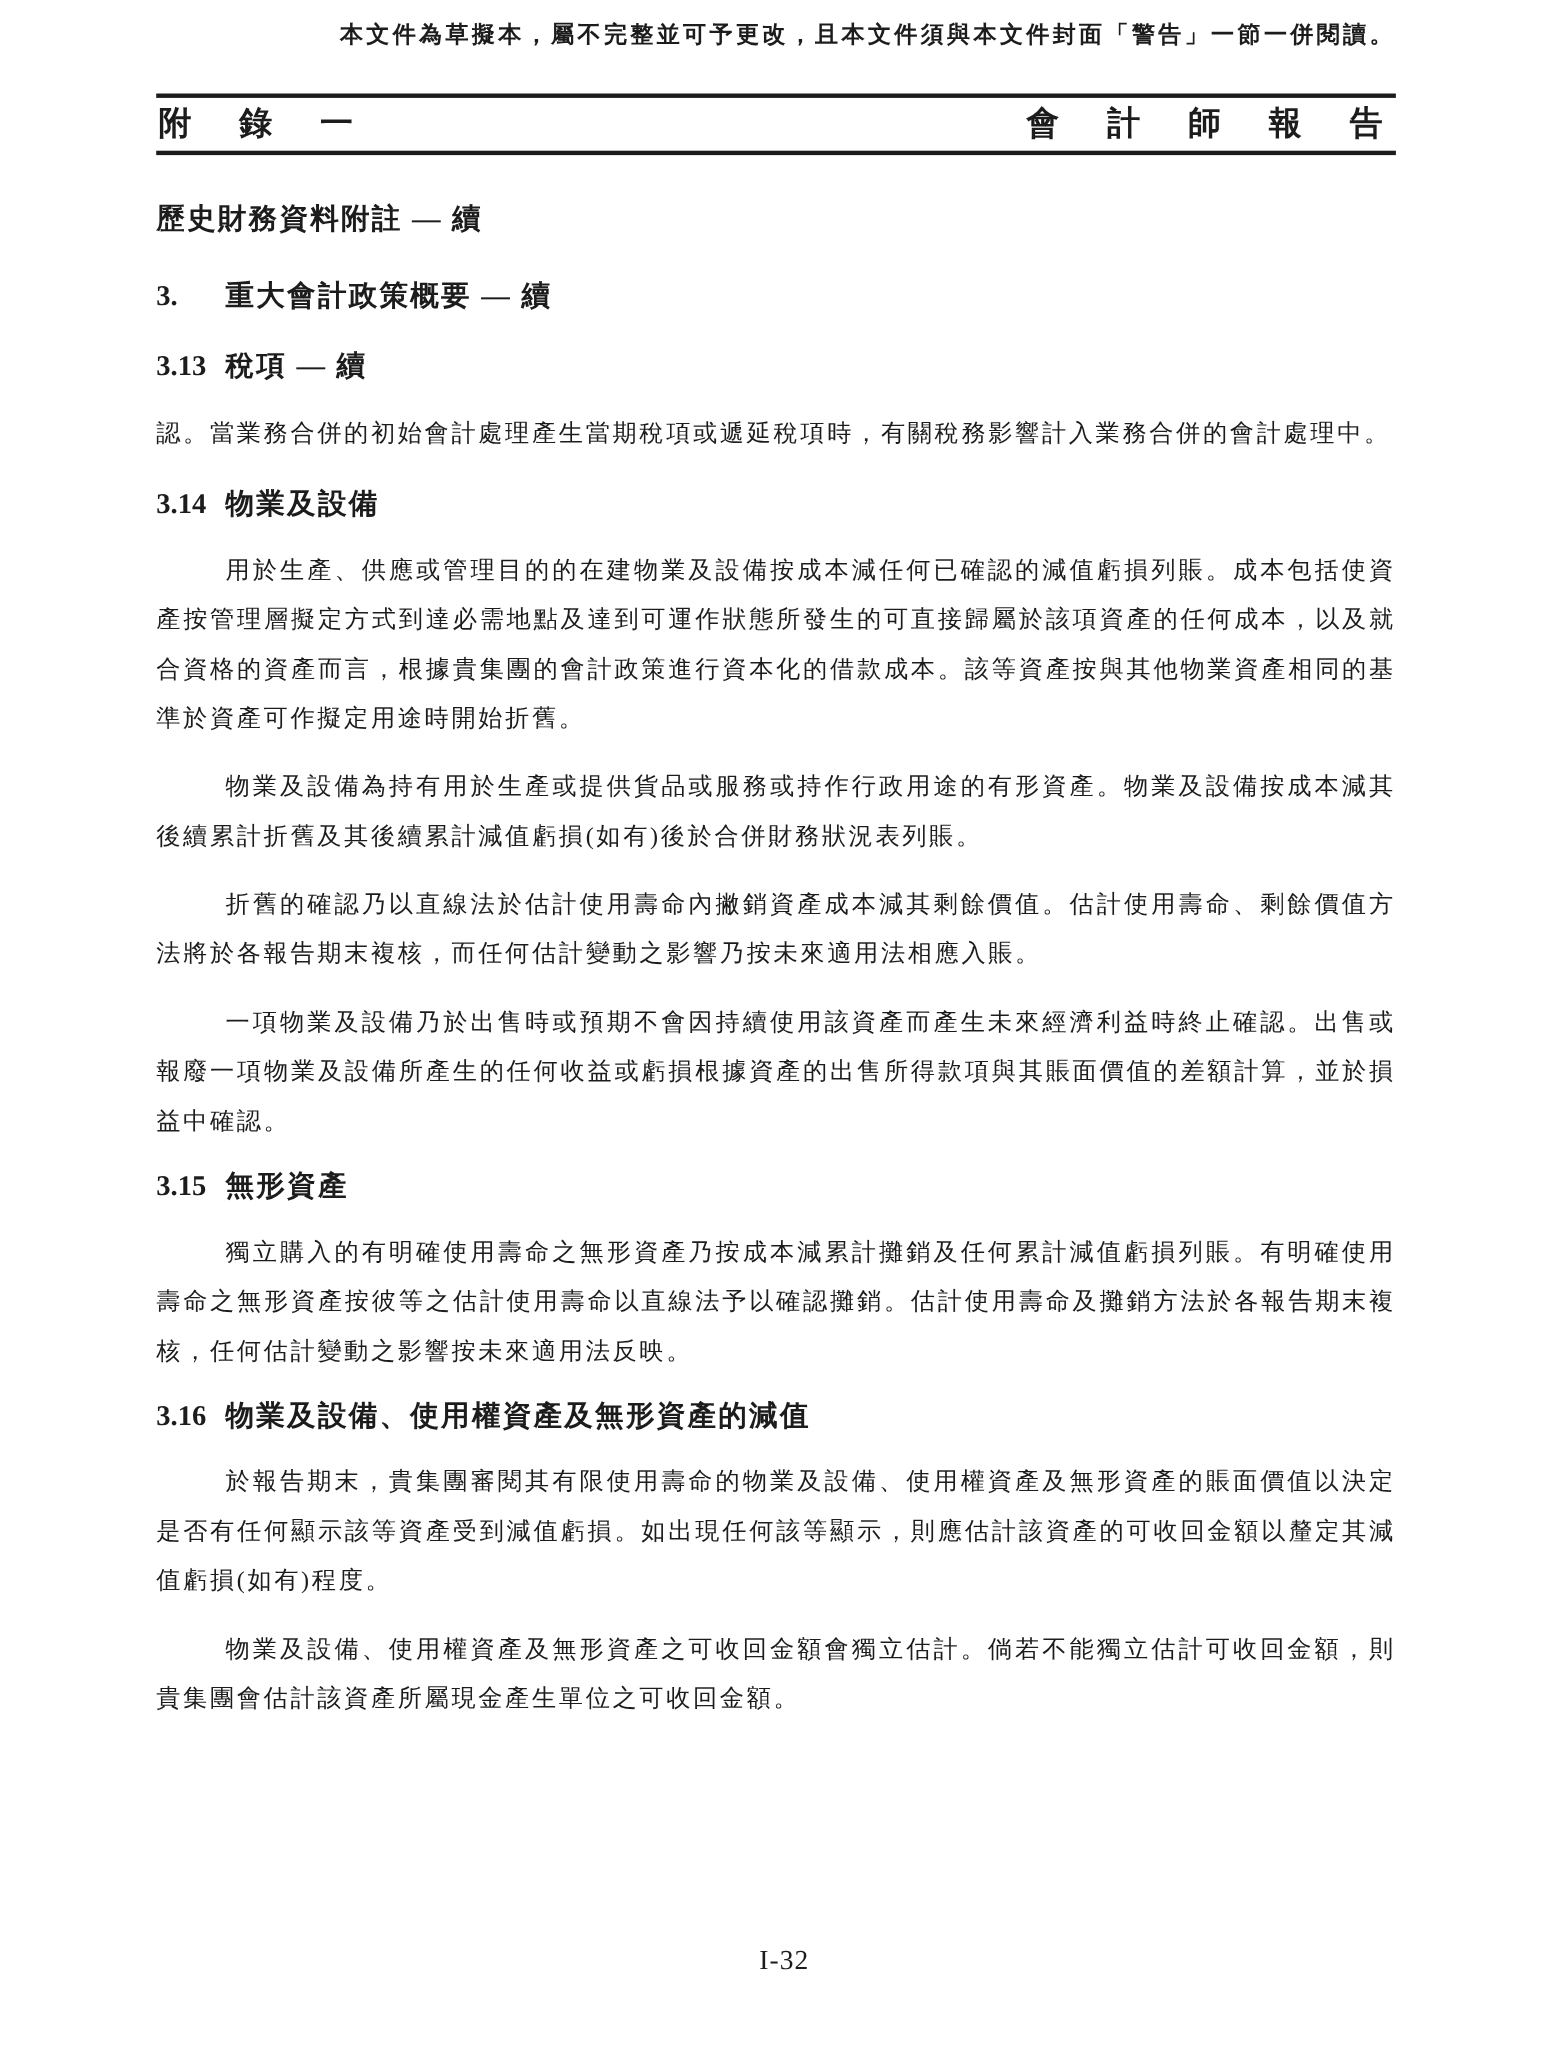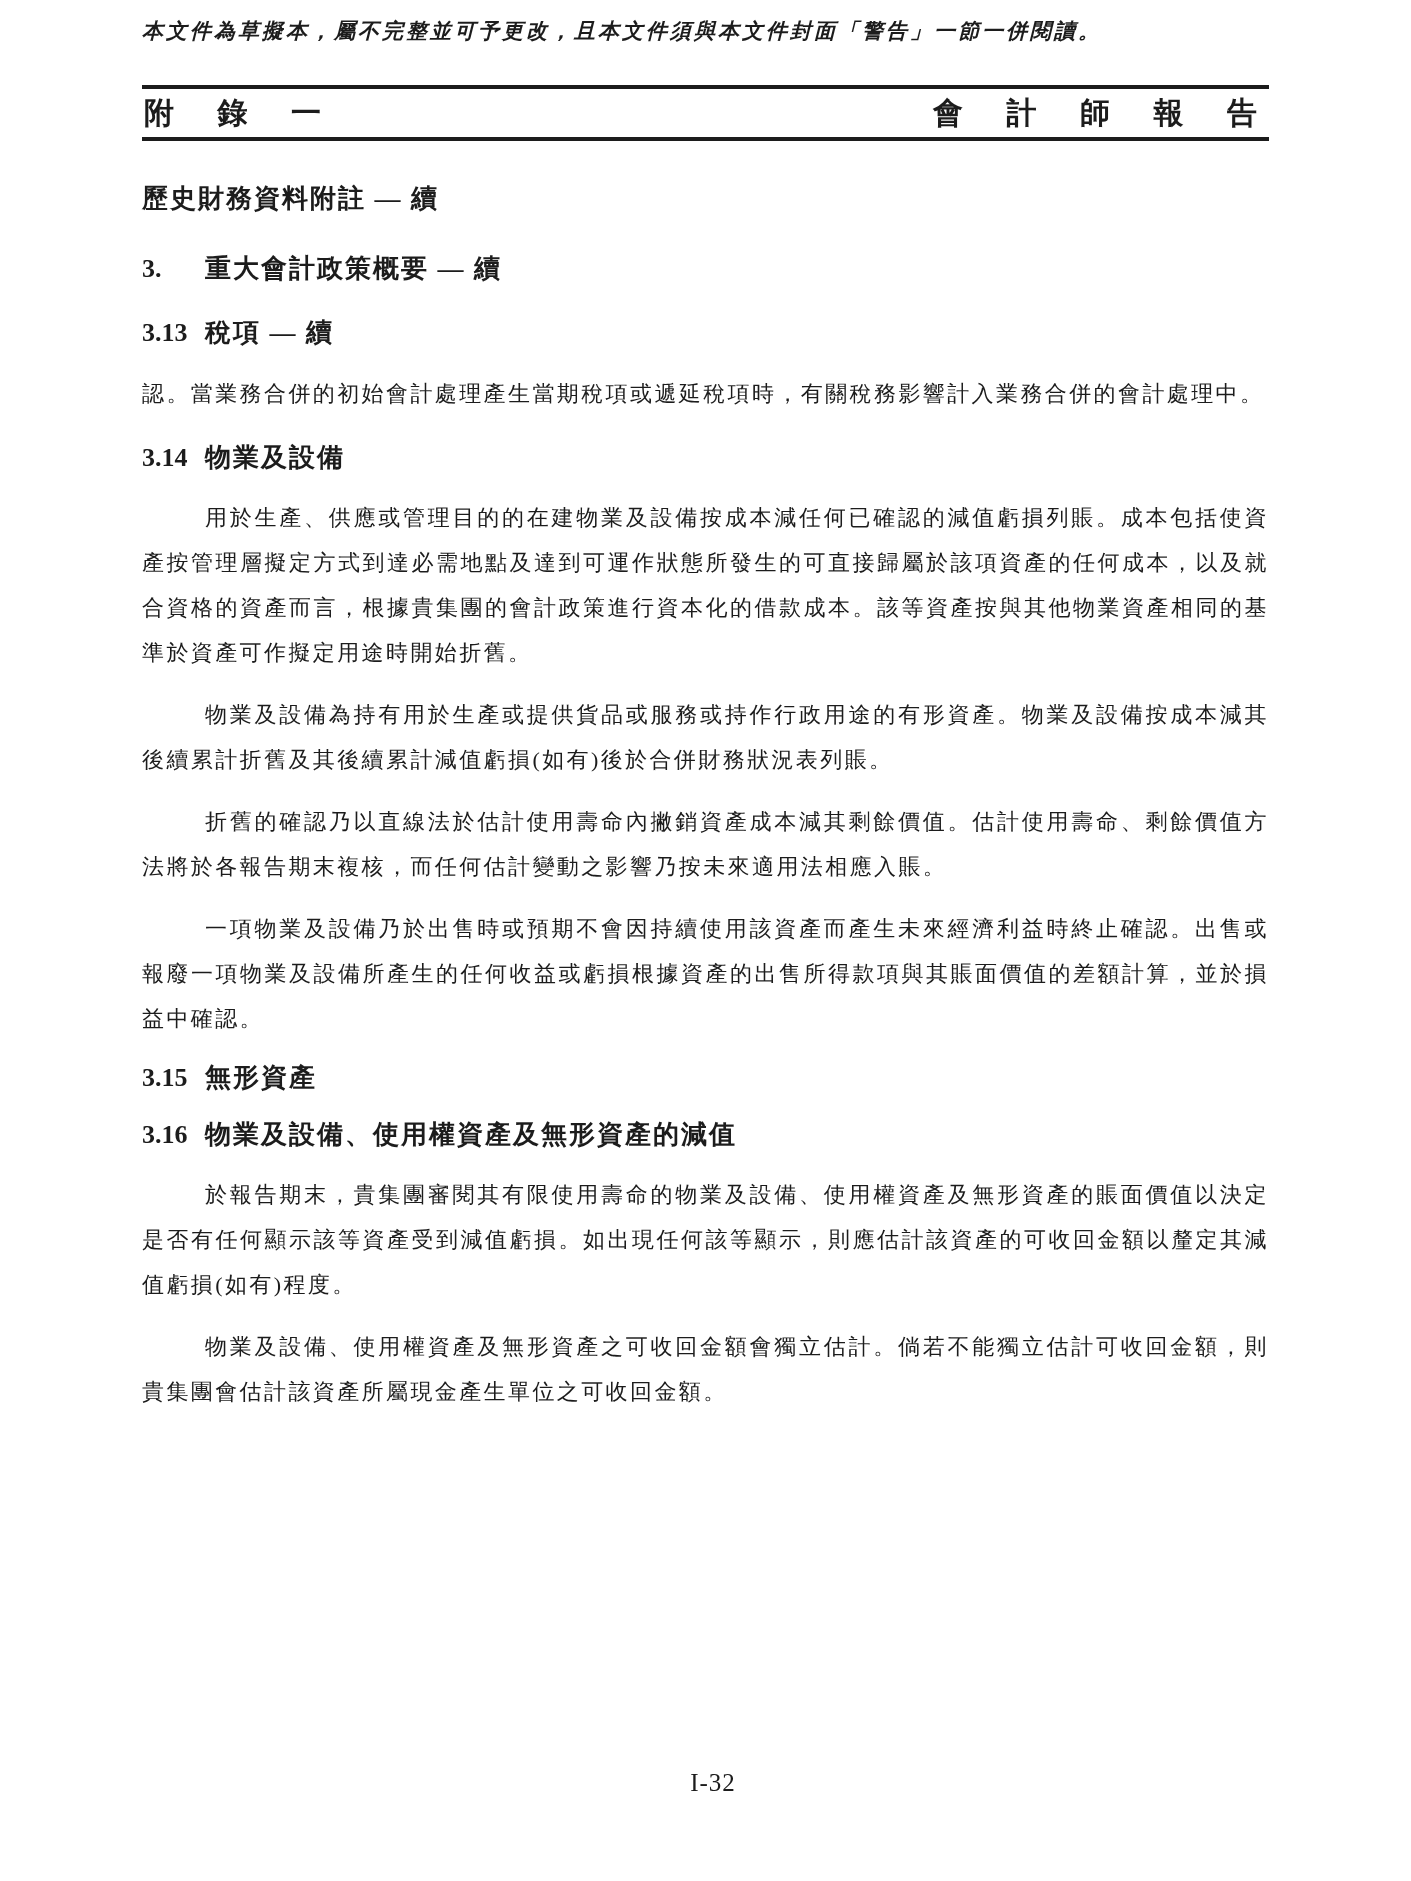--- a/index.html
+++ b/index.html
@@ -11,26 +11,25 @@
     margin: 0 auto;
     background: #ffffff;
     color: #1c1c1c;
     font-family: "Liberation Serif", "DejaVu Serif", serif;
     overflow: hidden;
   }
   .inner { padding: 0 142px; }
 
   .disclaimer {
     margin-top: 16px;
-    text-align: left;
+    text-align: right;
     font-size: 21px;
     line-height: 30px;
     font-weight: bold;
     letter-spacing: 3px;
-    font-style: italic;
   }
 
   .header-band {
     margin-top: 39px;
     border-top: 4px solid #1c1c1c;
     border-bottom: 4px solid #1c1c1c;
     padding: 5px 2px;
     display: flex;
     justify-content: space-between;
     align-items: center;
@@ -123,20 +122,21 @@
     <p class="para">用於生產、供應或管理目的的在建物業及設備按成本減任何已確認的減值虧損列賬。成本包括使資產按管理層擬定方式到達必需地點及達到可運作狀態所發生的可直接歸屬於該項資產的任何成本，以及就合資格的資產而言，根據貴集團的會計政策進行資本化的借款成本。該等資產按與其他物業資產相同的基準於資產可作擬定用途時開始折舊。</p>
     <p class="para">物業及設備為持有用於生產或提供貨品或服務或持作行政用途的有形資產。物業及設備按成本減其後續累計折舊及其後續累計減值虧損(如有)後於合併財務狀況表列賬。</p>
     <p class="para">折舊的確認乃以直線法於估計使用壽命內撇銷資產成本減其剩餘價值。估計使用壽命、剩餘價值方法將於各報告期末複核，而任何估計變動之影響乃按未來適用法相應入賬。</p>
     <p class="para">一項物業及設備乃於出售時或預期不會因持續使用該資產而產生未來經濟利益時終止確認。出售或報廢一項物業及設備所產生的任何收益或虧損根據資產的出售所得款項與其賬面價值的差額計算，並於損益中確認。</p>
 
     <div class="sec-heading mt17">
       <span class="sec-num">3.15</span>
       <span class="sec-title">無形資產</span>
     </div>
 
+    <p class="para">獨立購入的有明確使用壽命之無形資產乃按成本減累計攤銷及任何累計減值虧損列賬。有明確使用壽命之無形資產按彼等之估計使用壽命以直線法予以確認攤銷。估計使用壽命及攤銷方法於各報告期末複核，任何估計變動之影響按未來適用法反映。</p>
 
     <div class="sec-heading mt17">
       <span class="sec-num">3.16</span>
       <span class="sec-title">物業及設備、使用權資產及無形資產的減值</span>
     </div>
 
     <p class="para">於報告期末，貴集團審閱其有限使用壽命的物業及設備、使用權資產及無形資產的賬面價值以決定是否有任何顯示該等資產受到減值虧損。如出現任何該等顯示，則應估計該資產的可收回金額以釐定其減值虧損(如有)程度。</p>
     <p class="para">物業及設備、使用權資產及無形資產之可收回金額會獨立估計。倘若不能獨立估計可收回金額，則貴集團會估計該資產所屬現金產生單位之可收回金額。</p>
 
   </div>

